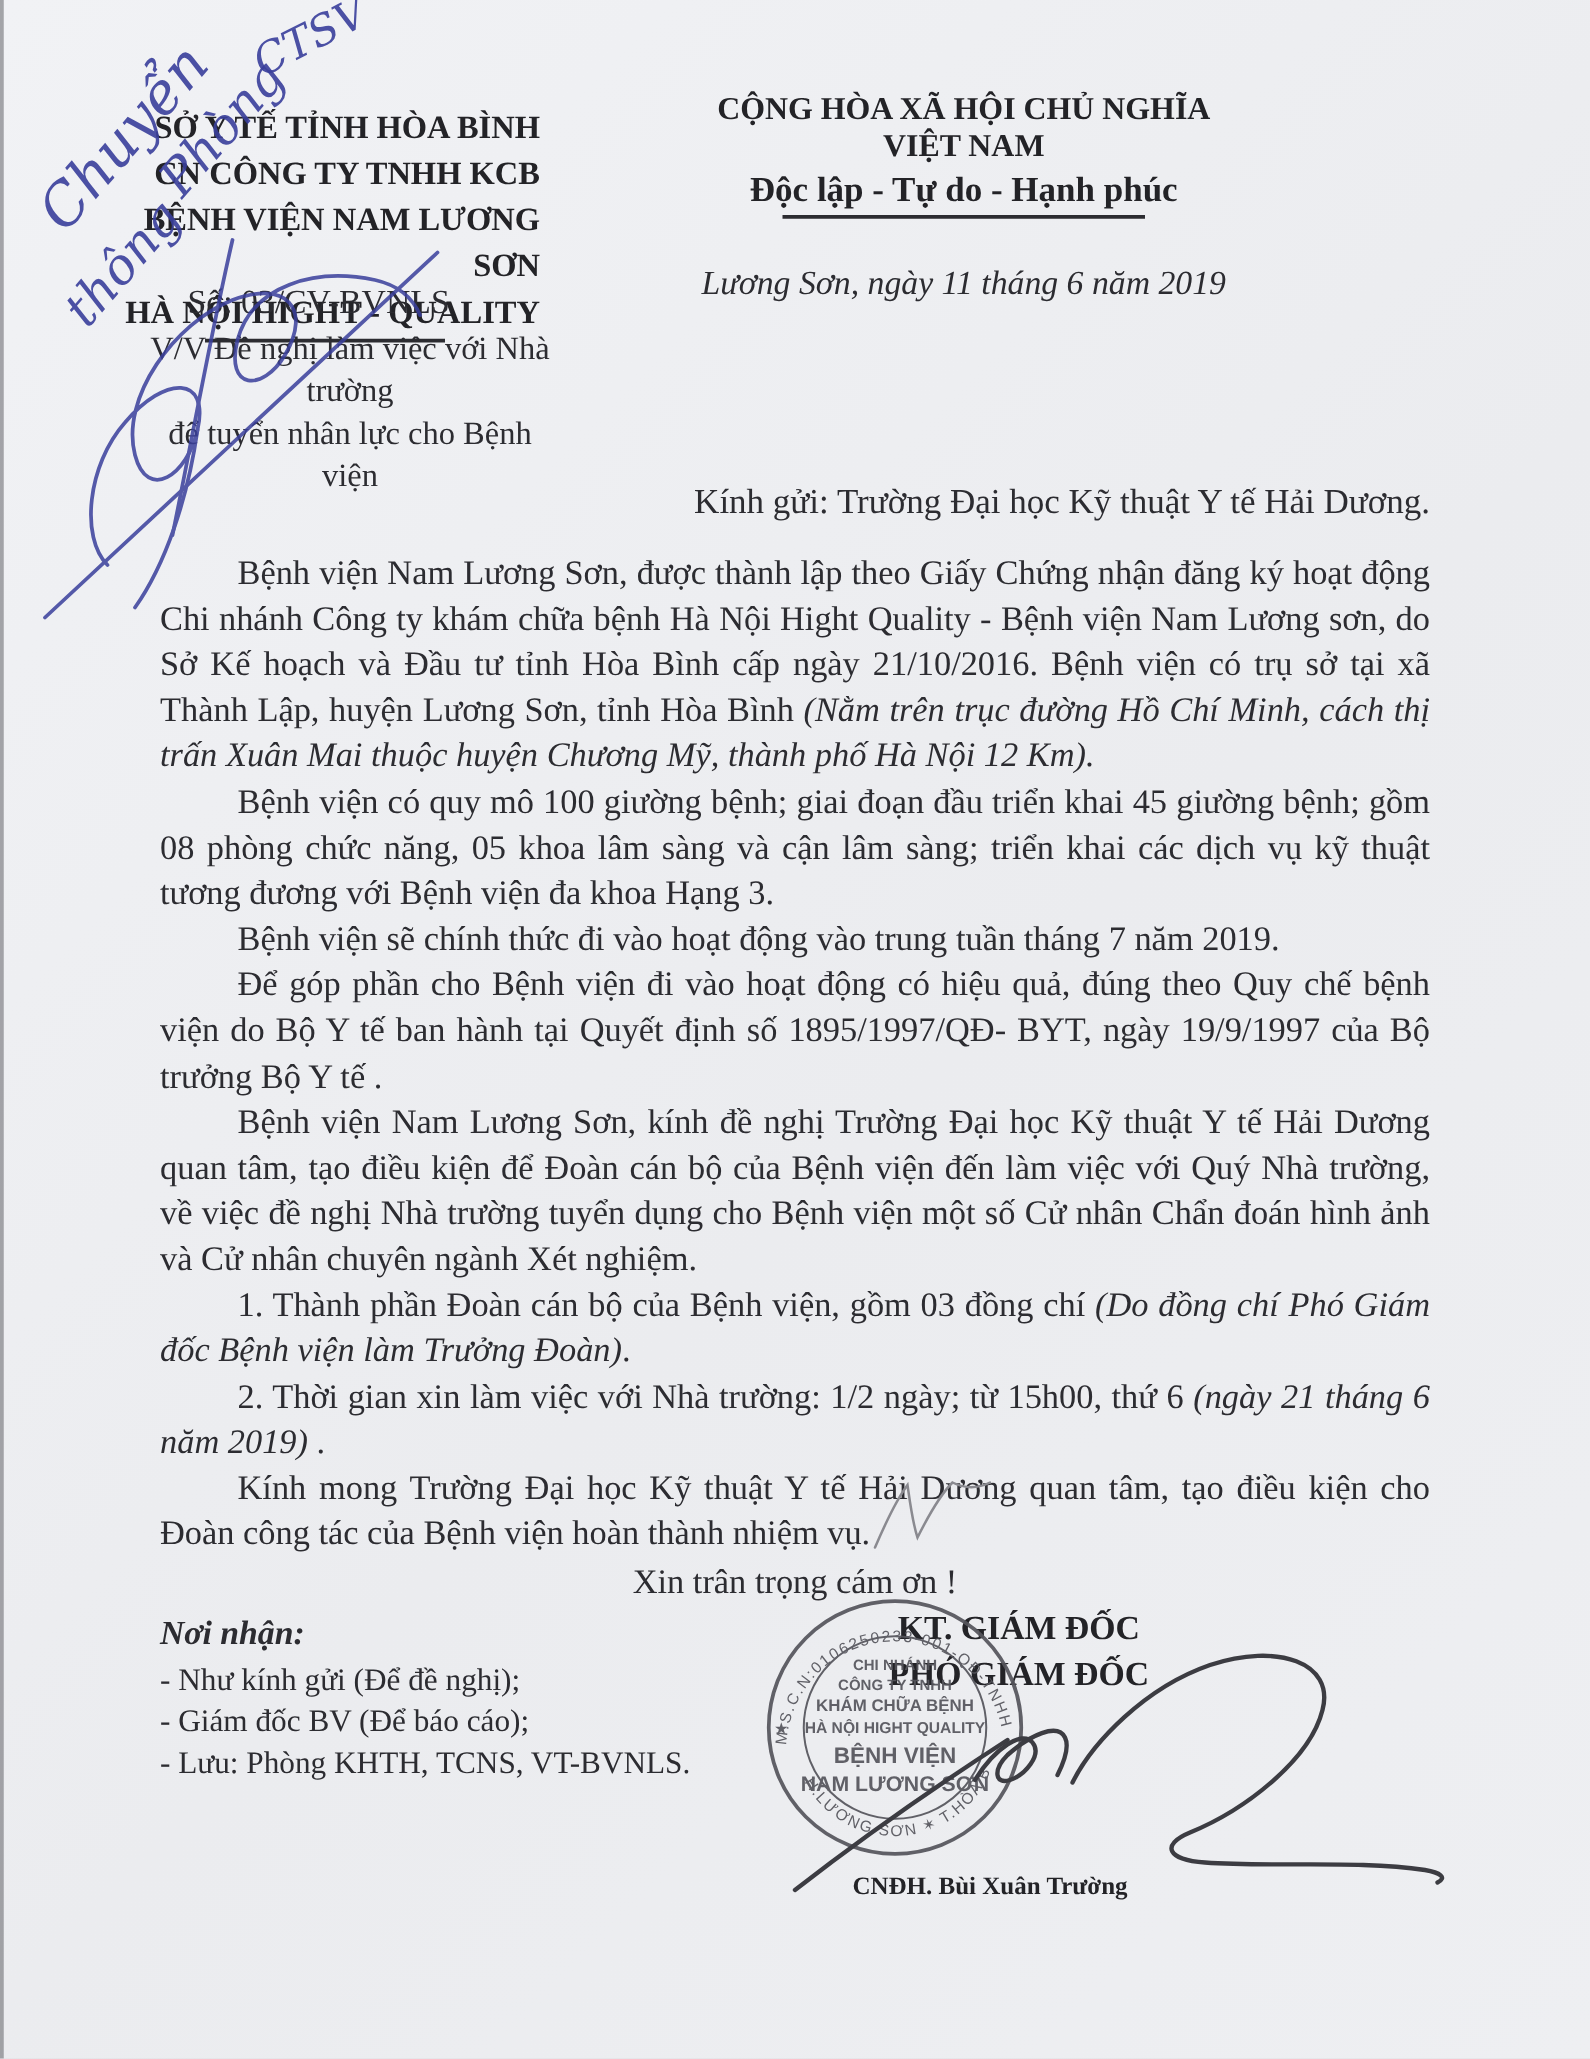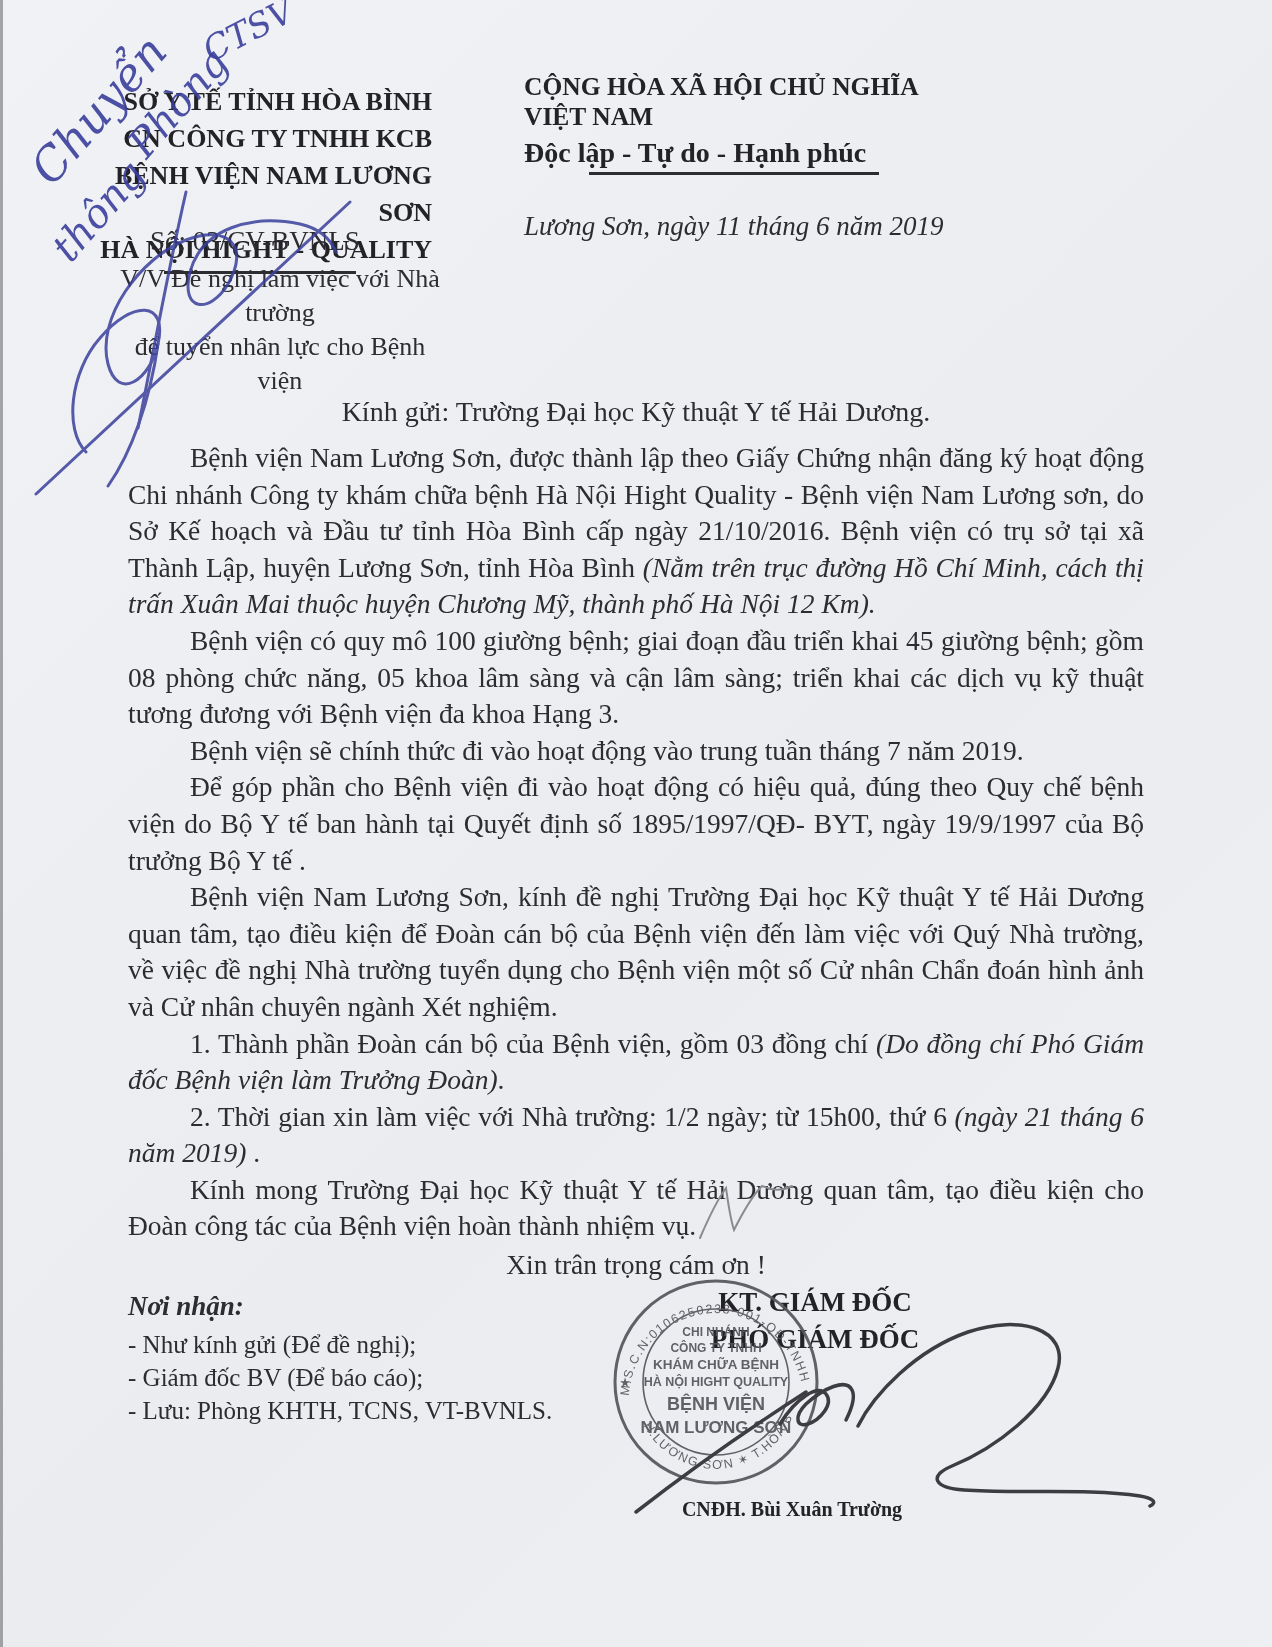--- a/index.html
+++ b/index.html
@@ -12,27 +12,27 @@
 
   
   .lh-left { position:absolute; left:88px; top:64px; width:344px; text-align:right;
              font-weight:bold; font-size:26px; line-height:37px; color:#232327;margin-top:19px; }
   .lh-rule { width:192px; height:3px; background:#2c2c31; margin:3px auto 0; }
   .ref-number { position:absolute; left:150px; top:226px; width:310px; text-align:left; font-size:27px; }
   .subject { position:absolute; left:112px; top:262px; width:336px; text-align:center;
              font-size:26px; line-height:34px; }
 
   
-  .lh-right { position:absolute; left:524px; top:72px; width:420px; text-align:left; }
+  .lh-right { position:absolute; left:561px; top:72px; width:420px; text-align:center; }
   .national { font-weight:bold; font-size:25.5px; color:#232327; }
   .motto { font-weight:bold; font-size:28px; margin-top:5px; color:#232327; }
   .motto-rule { width:290px; height:3px; background:#2c2c31; margin:3px auto 0; }
   .dateline { font-style:italic; font-size:27px; margin-top:36px; }
 
-  .salutation { position:absolute; left:128px; top:396px; width:1016px; text-align:center; font-size:28px; }
+  .salutation { position:absolute; left:128px; top:386px; width:1016px; text-align:right; font-size:28px; }
 
   .body-text { position:absolute; left:128px; top:440px; width:1016px;
                font-size:27.5px; line-height:36.6px; text-align:justify; }
   .body-text p { margin:0; text-indent:62px; }
   .it { font-style:italic; }
   .closing { text-align:center; margin-top:2px; font-size:27.5px; }
 
   .recipients { position:absolute; left:128px; top:1290px; font-size:25px; line-height:33px; }
   .recipients-label { font-weight:bold; font-style:italic; font-size:27px; margin-bottom:5px; }
 

